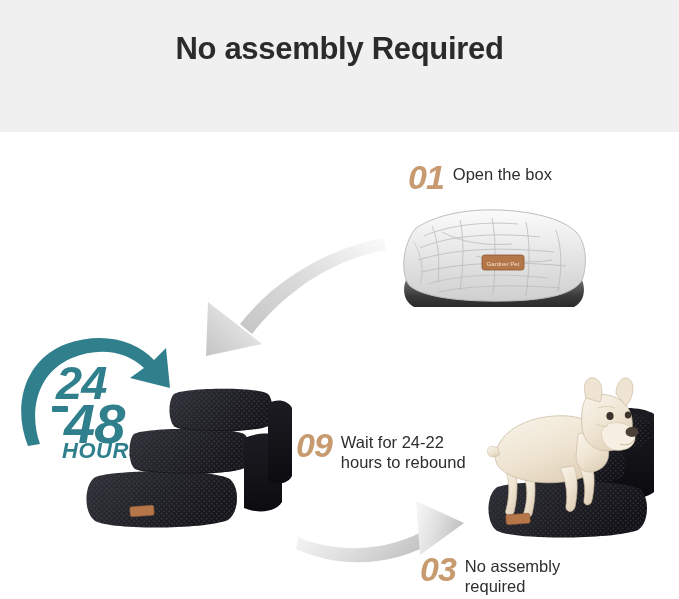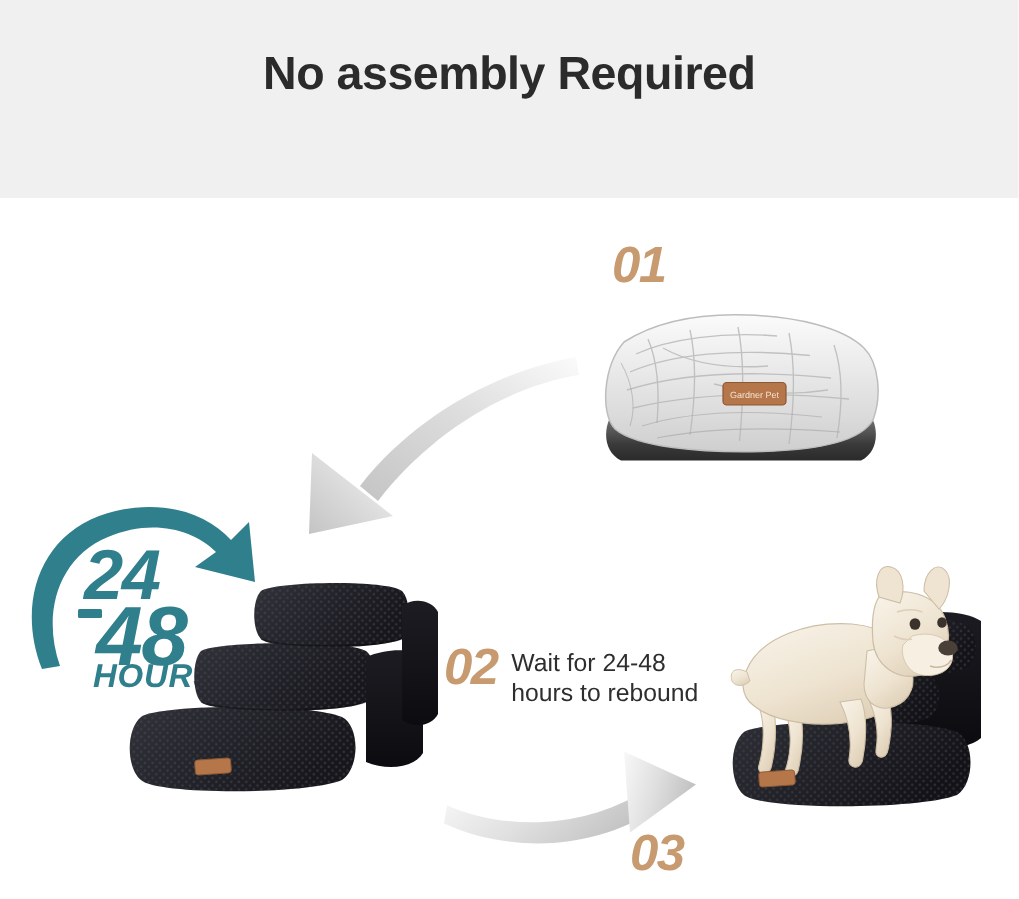--- a/index.html
+++ b/index.html
@@ -148,20 +148,21 @@
 <div id="header-band">
   <div id="page-title">
     <span class="title-line">No assembly Required</span>
   </div>
 </div>
 
 <div id="main-canvas">
 
   <div class="step" id="step-01">
     <span class="step-num">01</span>
+    <span class="step-text">Open the box</span>
   </div>
 
   <div id="vacuum-package">
     <svg width="192" height="124" viewBox="0 0 192 124">
       <defs>
         <linearGradient id="bagTop" x1="0" y1="0" x2="0" y2="1">
           <stop offset="0%" stop-color="#fbfbfb"></stop>
           <stop offset="55%" stop-color="#e3e3e3"></stop>
           <stop offset="100%" stop-color="#cfcfcf"></stop>
         </linearGradient>
@@ -274,22 +275,22 @@
         <path d="M56,88 C76,95 146,95 166,88"></path>
       </g>
 
       <g>
         <rect x="52" y="126" width="24" height="10" rx="2" fill="#b5764a" stroke="#8d5734" stroke-width="0.6" transform="rotate(-4 64 131)"></rect>
       </g>
     </svg>
   </div>
 
   <div class="step" id="step-02">
-    <span class="step-num">02</span>
-    <span class="step-text">Wait for 24-48
+    <span class="step-num">09</span>
+    <span class="step-text">Wait for 24-22
 hours to rebound</span>
   </div>
 
   <div id="arrow-stairs-to-dog">
     <svg width="200" height="90" viewBox="0 0 200 90">
       <defs>
         <linearGradient id="arr2" x1="0" y1="0" x2="1" y2="0.3">
           <stop offset="0%" stop-color="#f8f8f8"></stop>
           <stop offset="50%" stop-color="#e0e0e0"></stop>
           <stop offset="100%" stop-color="#c2c2c2"></stop>
@@ -384,15 +385,17 @@
       </g>
 
       <g>
         <rect x="24" y="142" width="24" height="10" rx="2" fill="#b5764a" stroke="#8d5734" stroke-width="0.6" transform="rotate(-4 36 147)"></rect>
       </g>
     </svg>
   </div>
 
   <div class="step" id="step-03">
     <span class="step-num">03</span>
+    <span class="step-text">No assembly
+required</span>
   </div>
 
 </div>
 
 </body></html>

